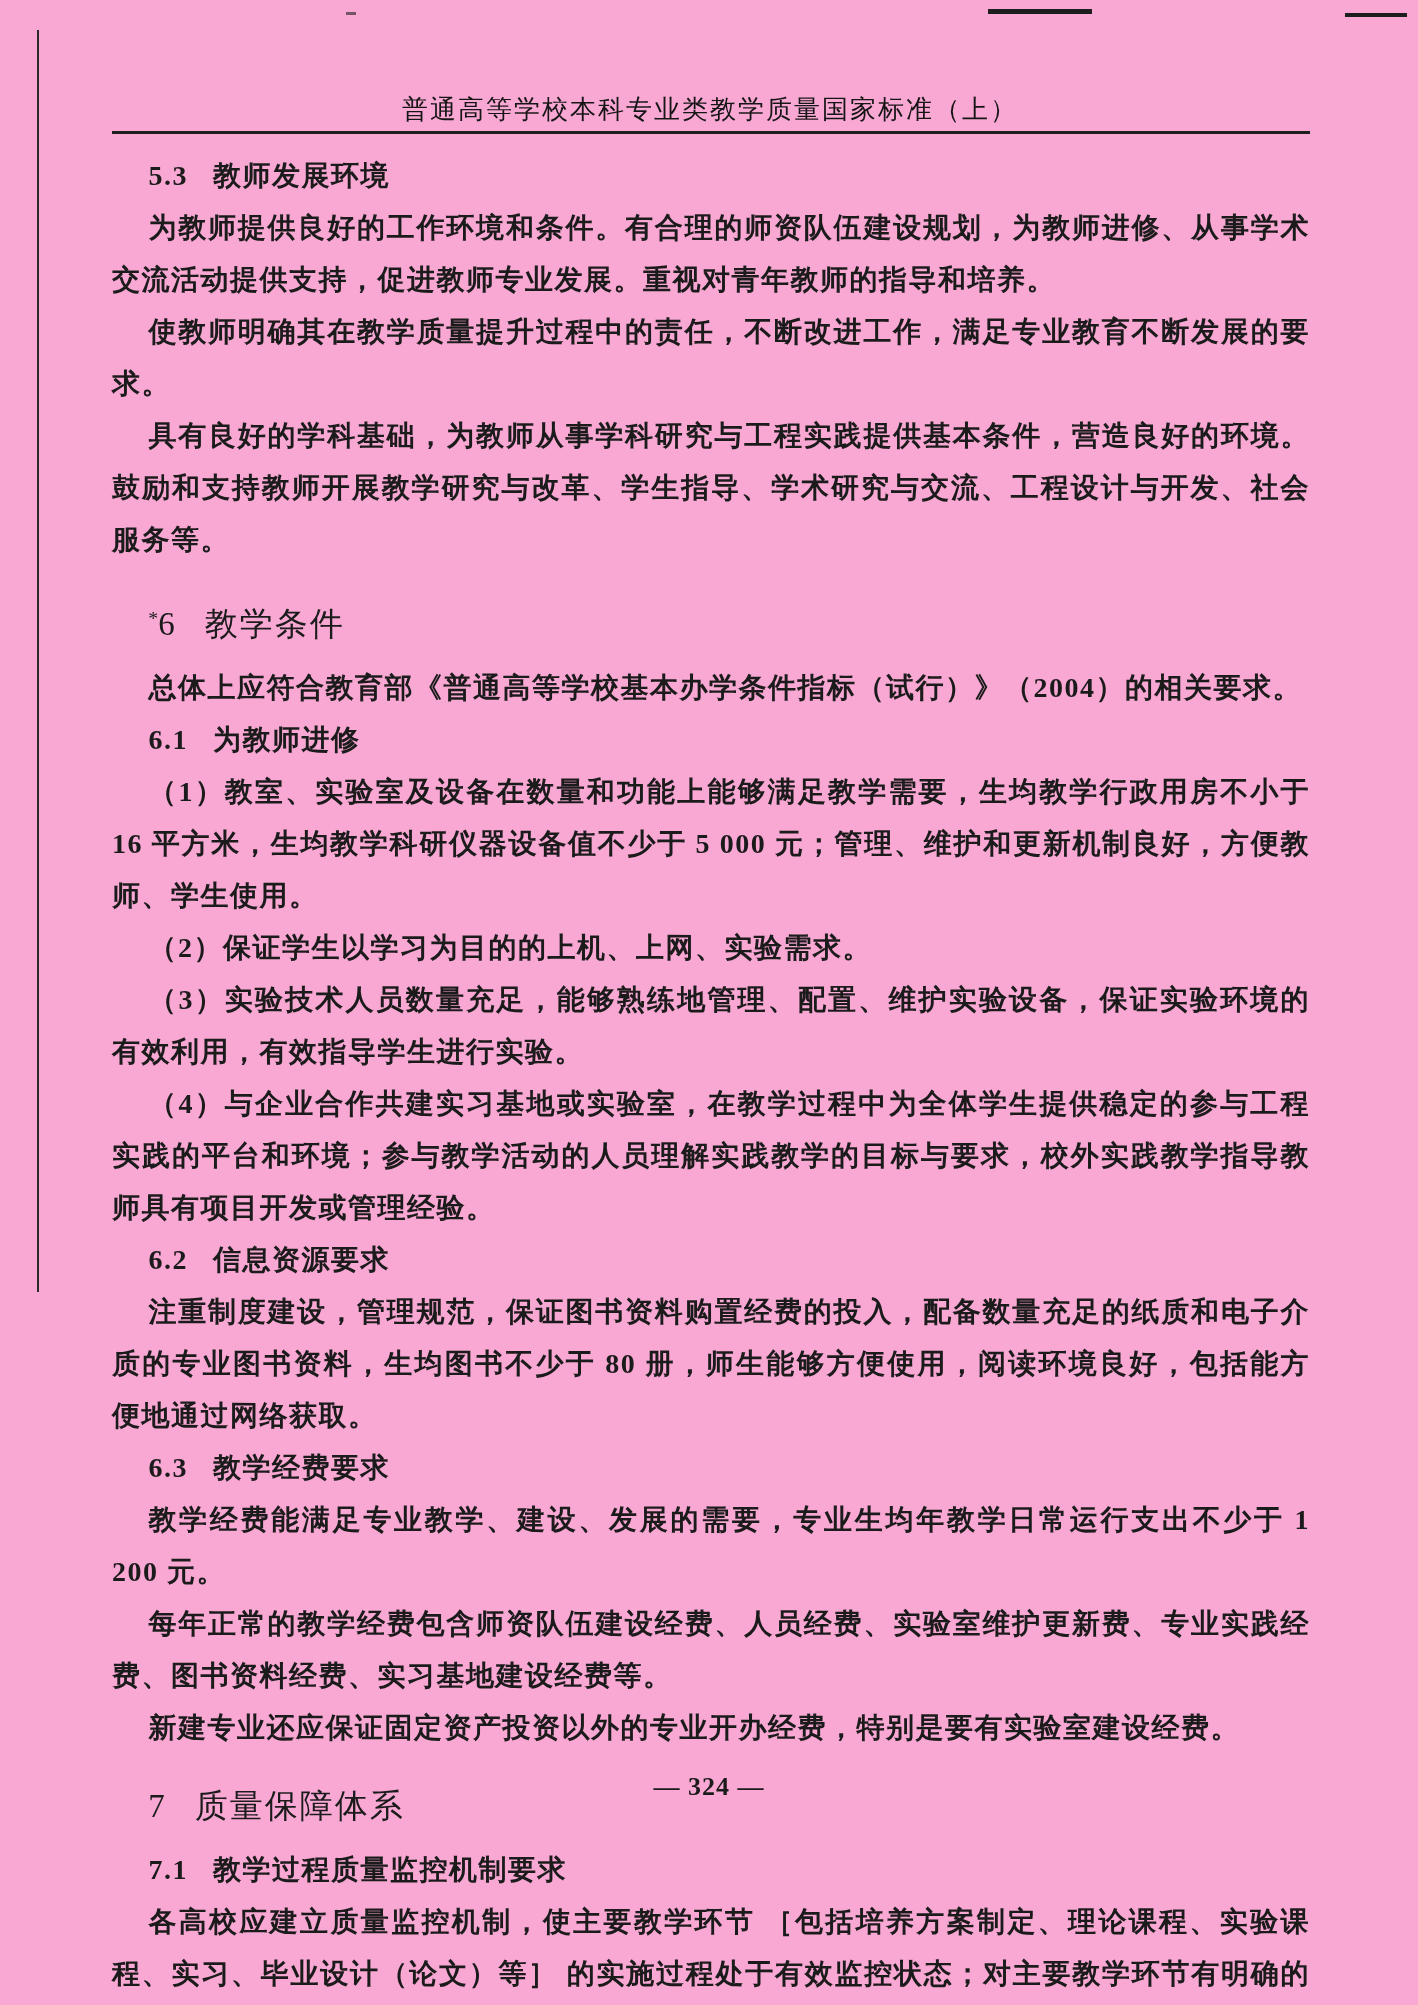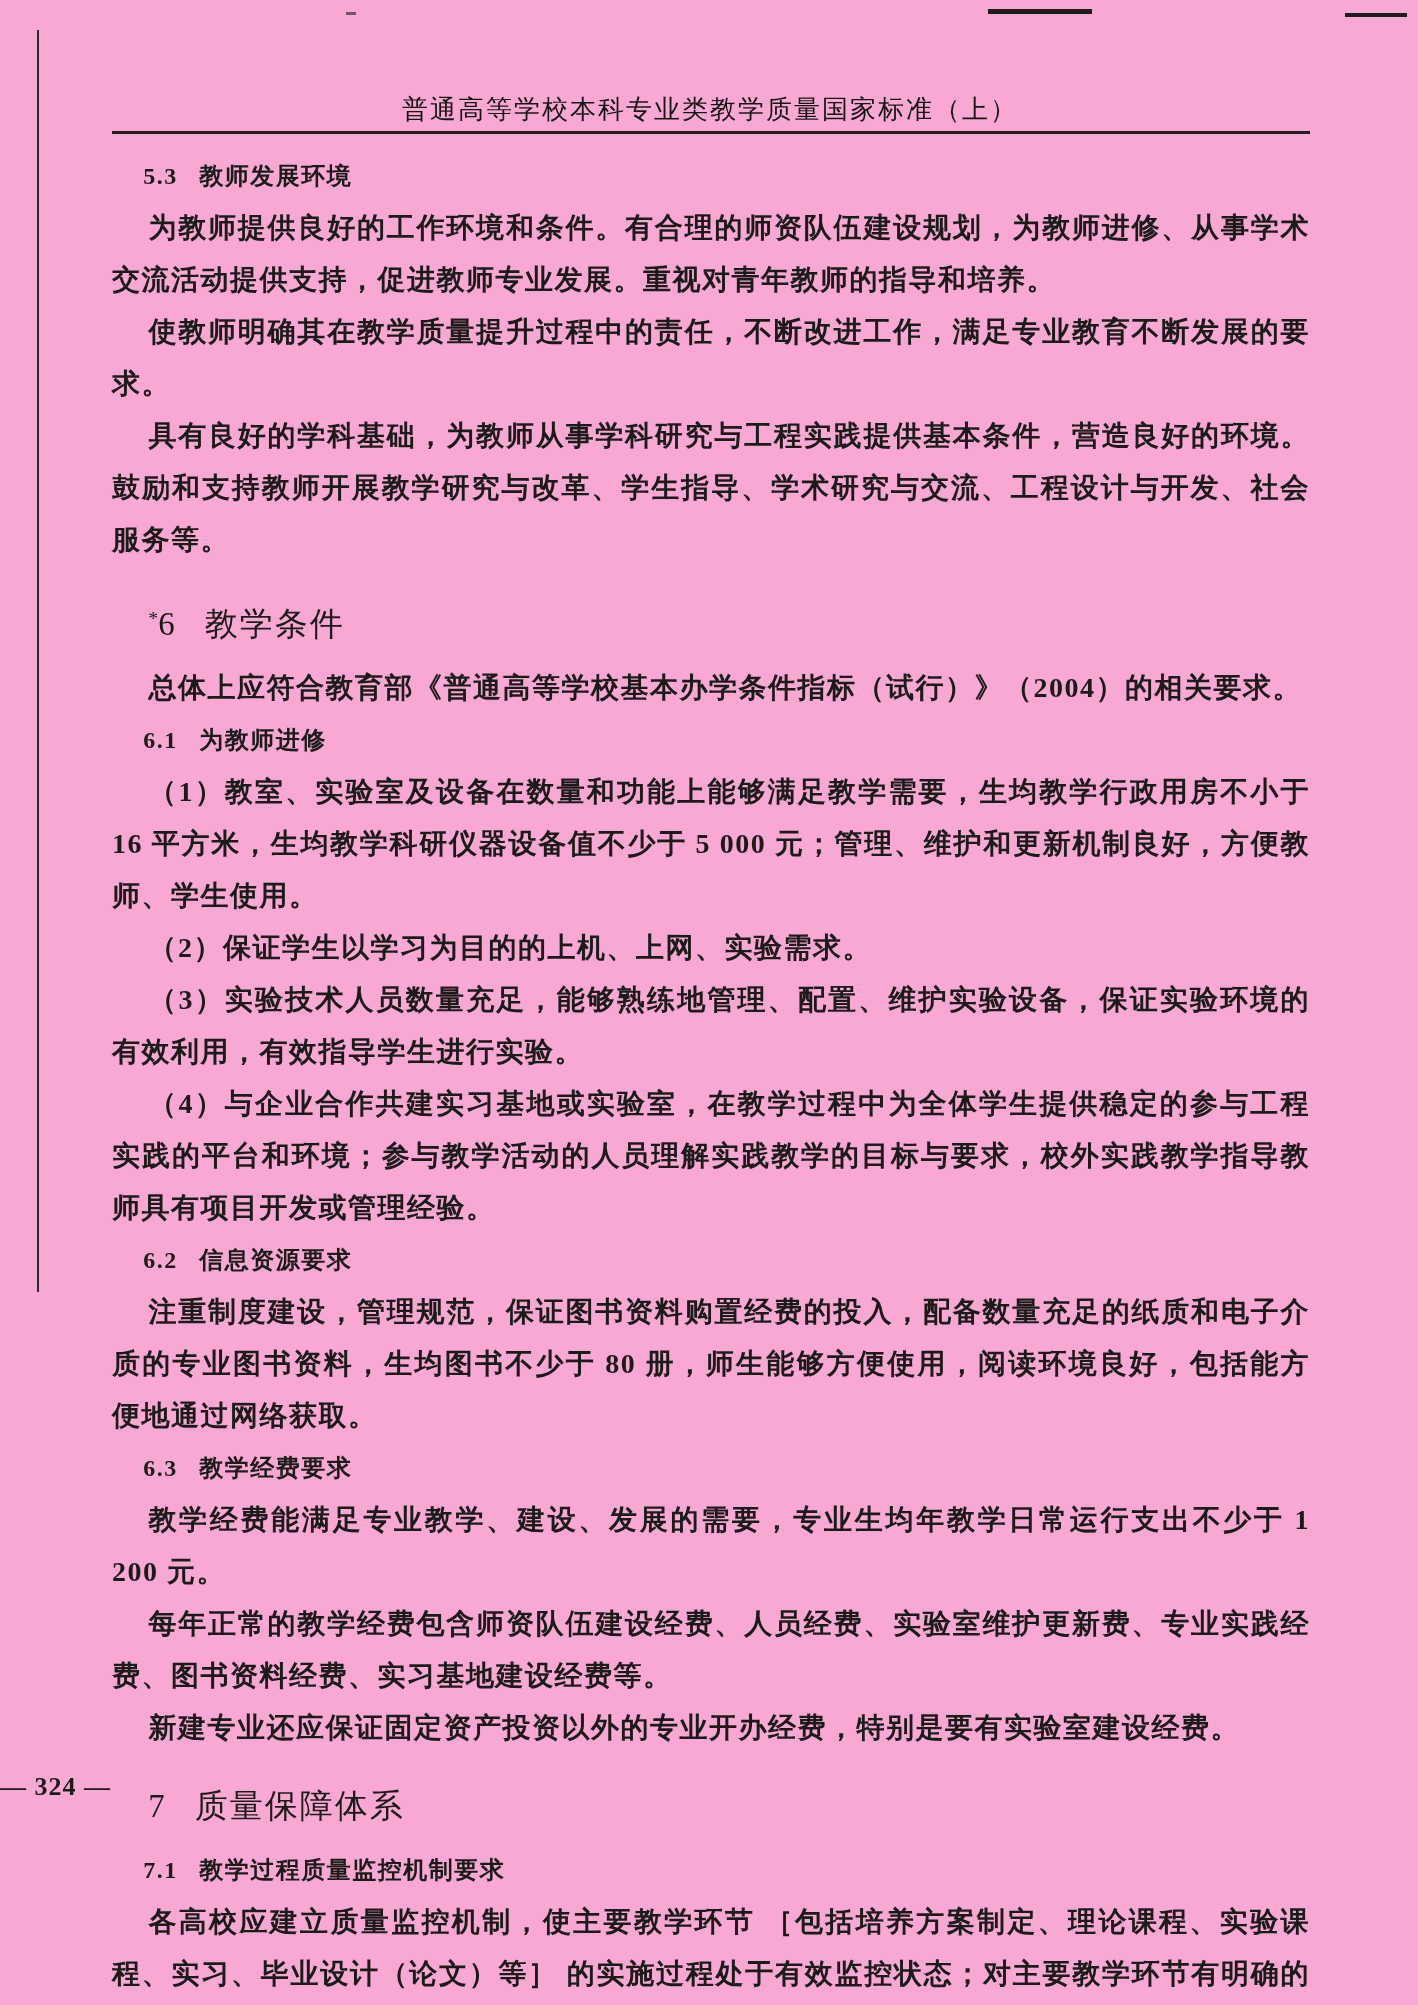--- a/index.html
+++ b/index.html
@@ -38,35 +38,35 @@
   }
 
   
   .body-col{
     position:absolute;top:150px;left:112px;width:1198px;
     font-size:28px;line-height:52px;letter-spacing:1.5px;
     text-align:justify;
   }
   .body-col p{margin:0;text-indent:1.3em;font-weight:bold;}
   h3.sub{
-    margin:0;font-size:24px;line-height:52px;font-weight:bold;
+    margin:0;font-size:28px;line-height:52px;font-weight:bold;
     text-indent:1.3em;letter-spacing:1.5px;
   }
   h3.sub .num{margin-right:0.9em;}
   h2.big{
     margin:26px 0 12px 0;font-size:33px;line-height:52px;font-weight:normal;
     text-indent:1.1em;letter-spacing:2px;
   }
   h2.big .marker{font-size:0.6em;vertical-align:0.5em;letter-spacing:0;}
   h2.big .num{margin-right:0.85em;}
 
   
   .footer{
     position:absolute;top:1772px;left:0;width:100%;
-    font-size:26px;letter-spacing:1px;
+    text-align:center;font-size:26px;letter-spacing:1px;
     font-weight:bold;color:#1b1b1b;
   }
 </style>
 </head>
 <body>
 
 <div class="page">
 
   <div class="edge-line-left"></div>
   <div class="artifact a1"></div>

